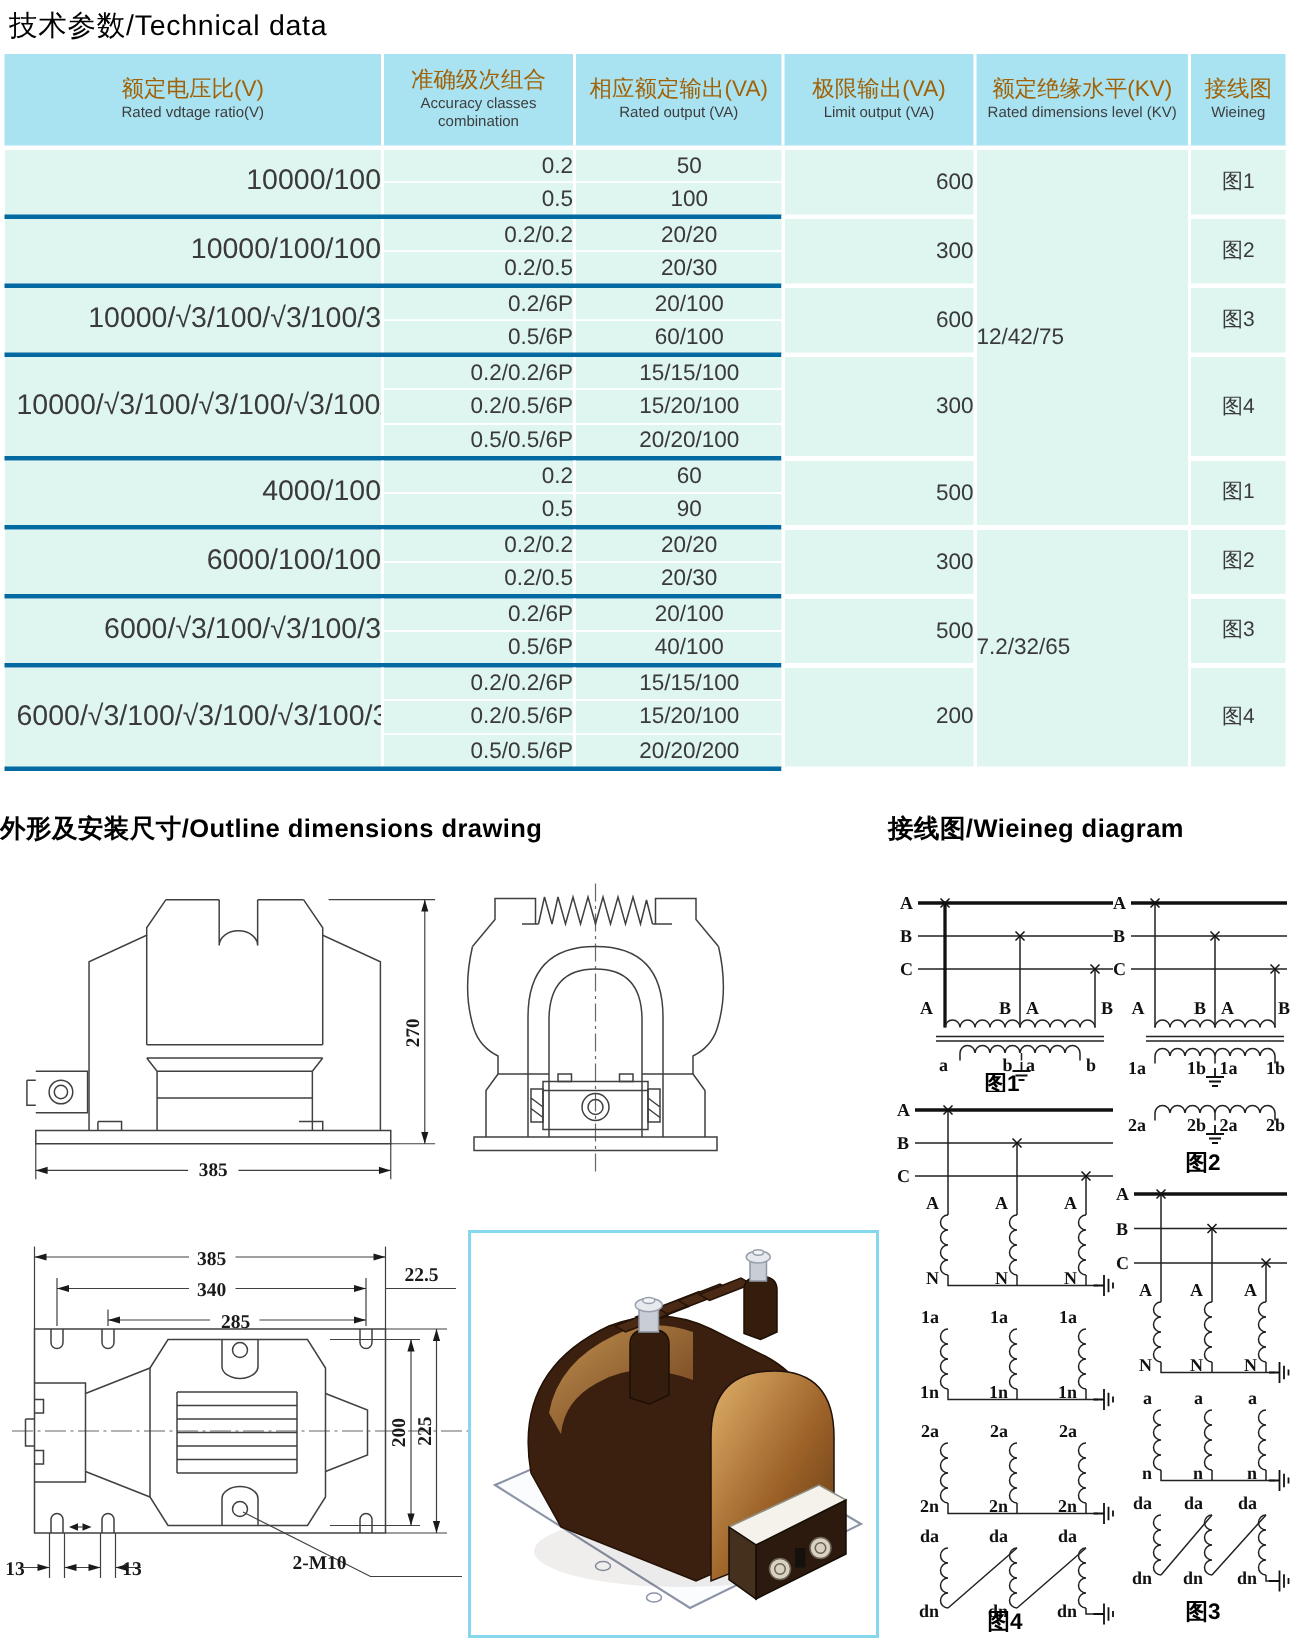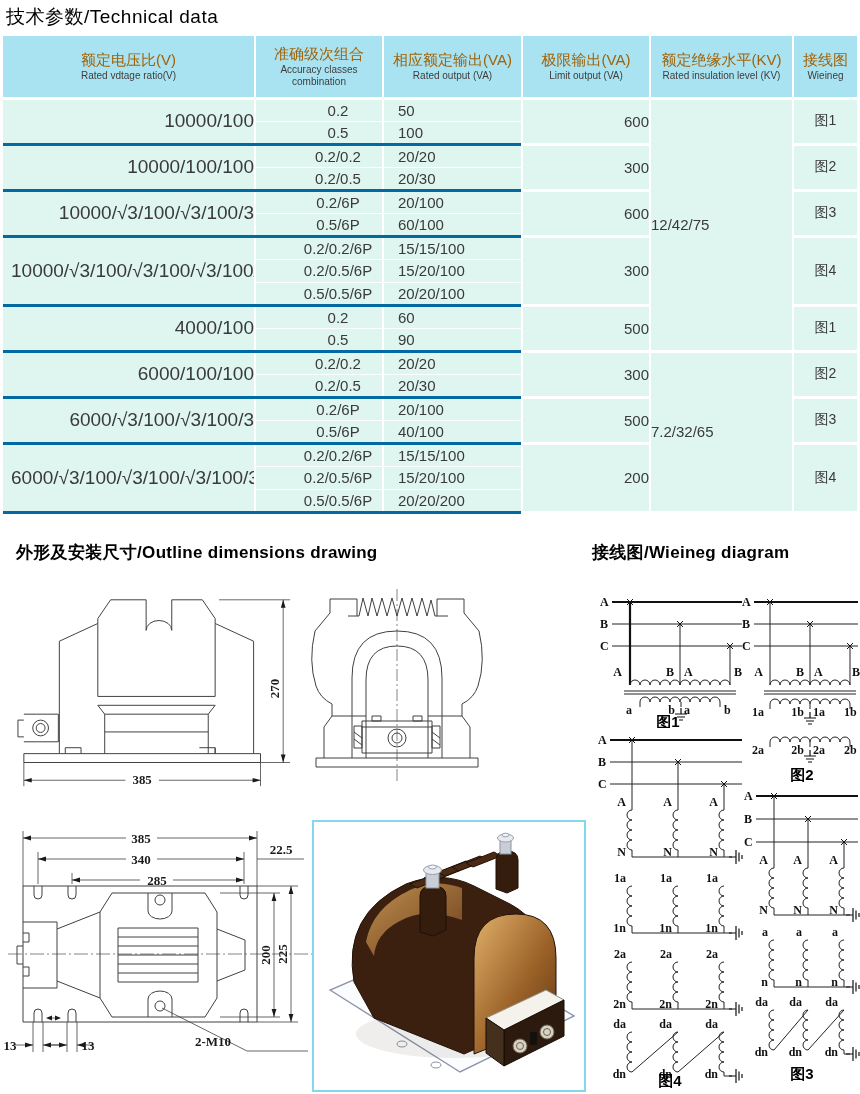--- a/index.html
+++ b/index.html
@@ -1,34 +1,34 @@
 <!DOCTYPE html>
 <html><head>
 <meta charset="utf-8">
 <style>
   *{box-sizing:border-box;margin:0;padding:0}
   html,body{width:860px;height:1094px}
   body{position:relative;background:#fff;font-family:"Liberation Sans",sans-serif;overflow:hidden}
 
   .page-title{position:absolute;left:6px;top:4px;font-size:19px;font-weight:normal;color:#000;letter-spacing:.5px}
   .sec-title{position:absolute;font-size:17px;font-weight:bold;color:#000;letter-spacing:.3px}
-  #outline-title{left:16px;top:541px}
+  #outline-title{left:0;top:541px}
   #wiring-title{left:592px;top:541px}
 
   table#spec{position:absolute;left:3px;top:36px;width:855px;border-collapse:collapse;table-layout:fixed}
   #spec th{background:#a9e3f2;border-right:2px solid #fff;border-bottom:3px solid #fff;
            font-weight:normal;vertical-align:middle;height:62px;padding:1px 2px}
   #spec th .zh{font-size:15px;color:#a16207;line-height:1.25}
   #spec th .en{font-size:10px;color:#3d3d3d;line-height:1.15}
   #spec th.h-ins .en{font-size:10px}
   #spec td{background:#dff5f0;border-right:2px solid #fff;border-bottom:1px solid #fff;
            height:23px;font-size:15px;color:#3a3a3a;padding:0;overflow:hidden;white-space:nowrap}
   #spec td.c-ratio{text-align:right;padding-left:8px;border-bottom:3px solid #0369a1;font-size:19px}
-  #spec td.c-acc{text-align:center;padding-left:38px}
-  #spec td.c-out{text-align:left;padding-left:14px}
+  #spec td.c-acc{text-align:right;padding-left:38px}
+  #spec td.c-out{text-align:center;padding-left:14px}
   #spec td.c-limit{text-align:right;border-bottom:3px solid #fff}
   #spec td.c-ins{text-align:left;border-bottom:3px solid #fff}
   #spec td.c-fig{text-align:center;font-size:14px;border-bottom:3px solid #fff}
   #spec td.ge{border-bottom:3px solid #0369a1}
 
   svg text{font-family:"Liberation Serif",serif}
   .dim{font-size:13px;font-weight:bold;fill:#1a1a1a}
   .wl{font-size:12px;font-weight:bold;fill:#111}
   .cap{font-size:15px;font-weight:bold;fill:#000;font-family:"Liberation Sans",sans-serif}
   .ln{stroke:#404040;stroke-width:1;fill:none}
@@ -83,21 +83,21 @@
     <th>
           <div class="zh">相应额定输出(VA)</div>
           <div class="en">Rated output (VA)</div>
         </th>
     <th>
           <div class="zh">极限输出(VA)</div>
           <div class="en">Limit output (VA)</div>
         </th>
     <th class="h-ins">
           <div class="zh">额定绝缘水平(KV)</div>
-          <div class="en">Rated insulation level (KV)</div>
+          <div class="en">Rated dimensions level (KV)</div>
         </th>
     <th>
           <div class="zh">接线图</div>
           <div class="en">Wieineg</div>
         </th>
   </tr>
   </thead>
   <tbody>
   <tr>
     <td class="c-ratio" rowspan="2">10000/100</td>

